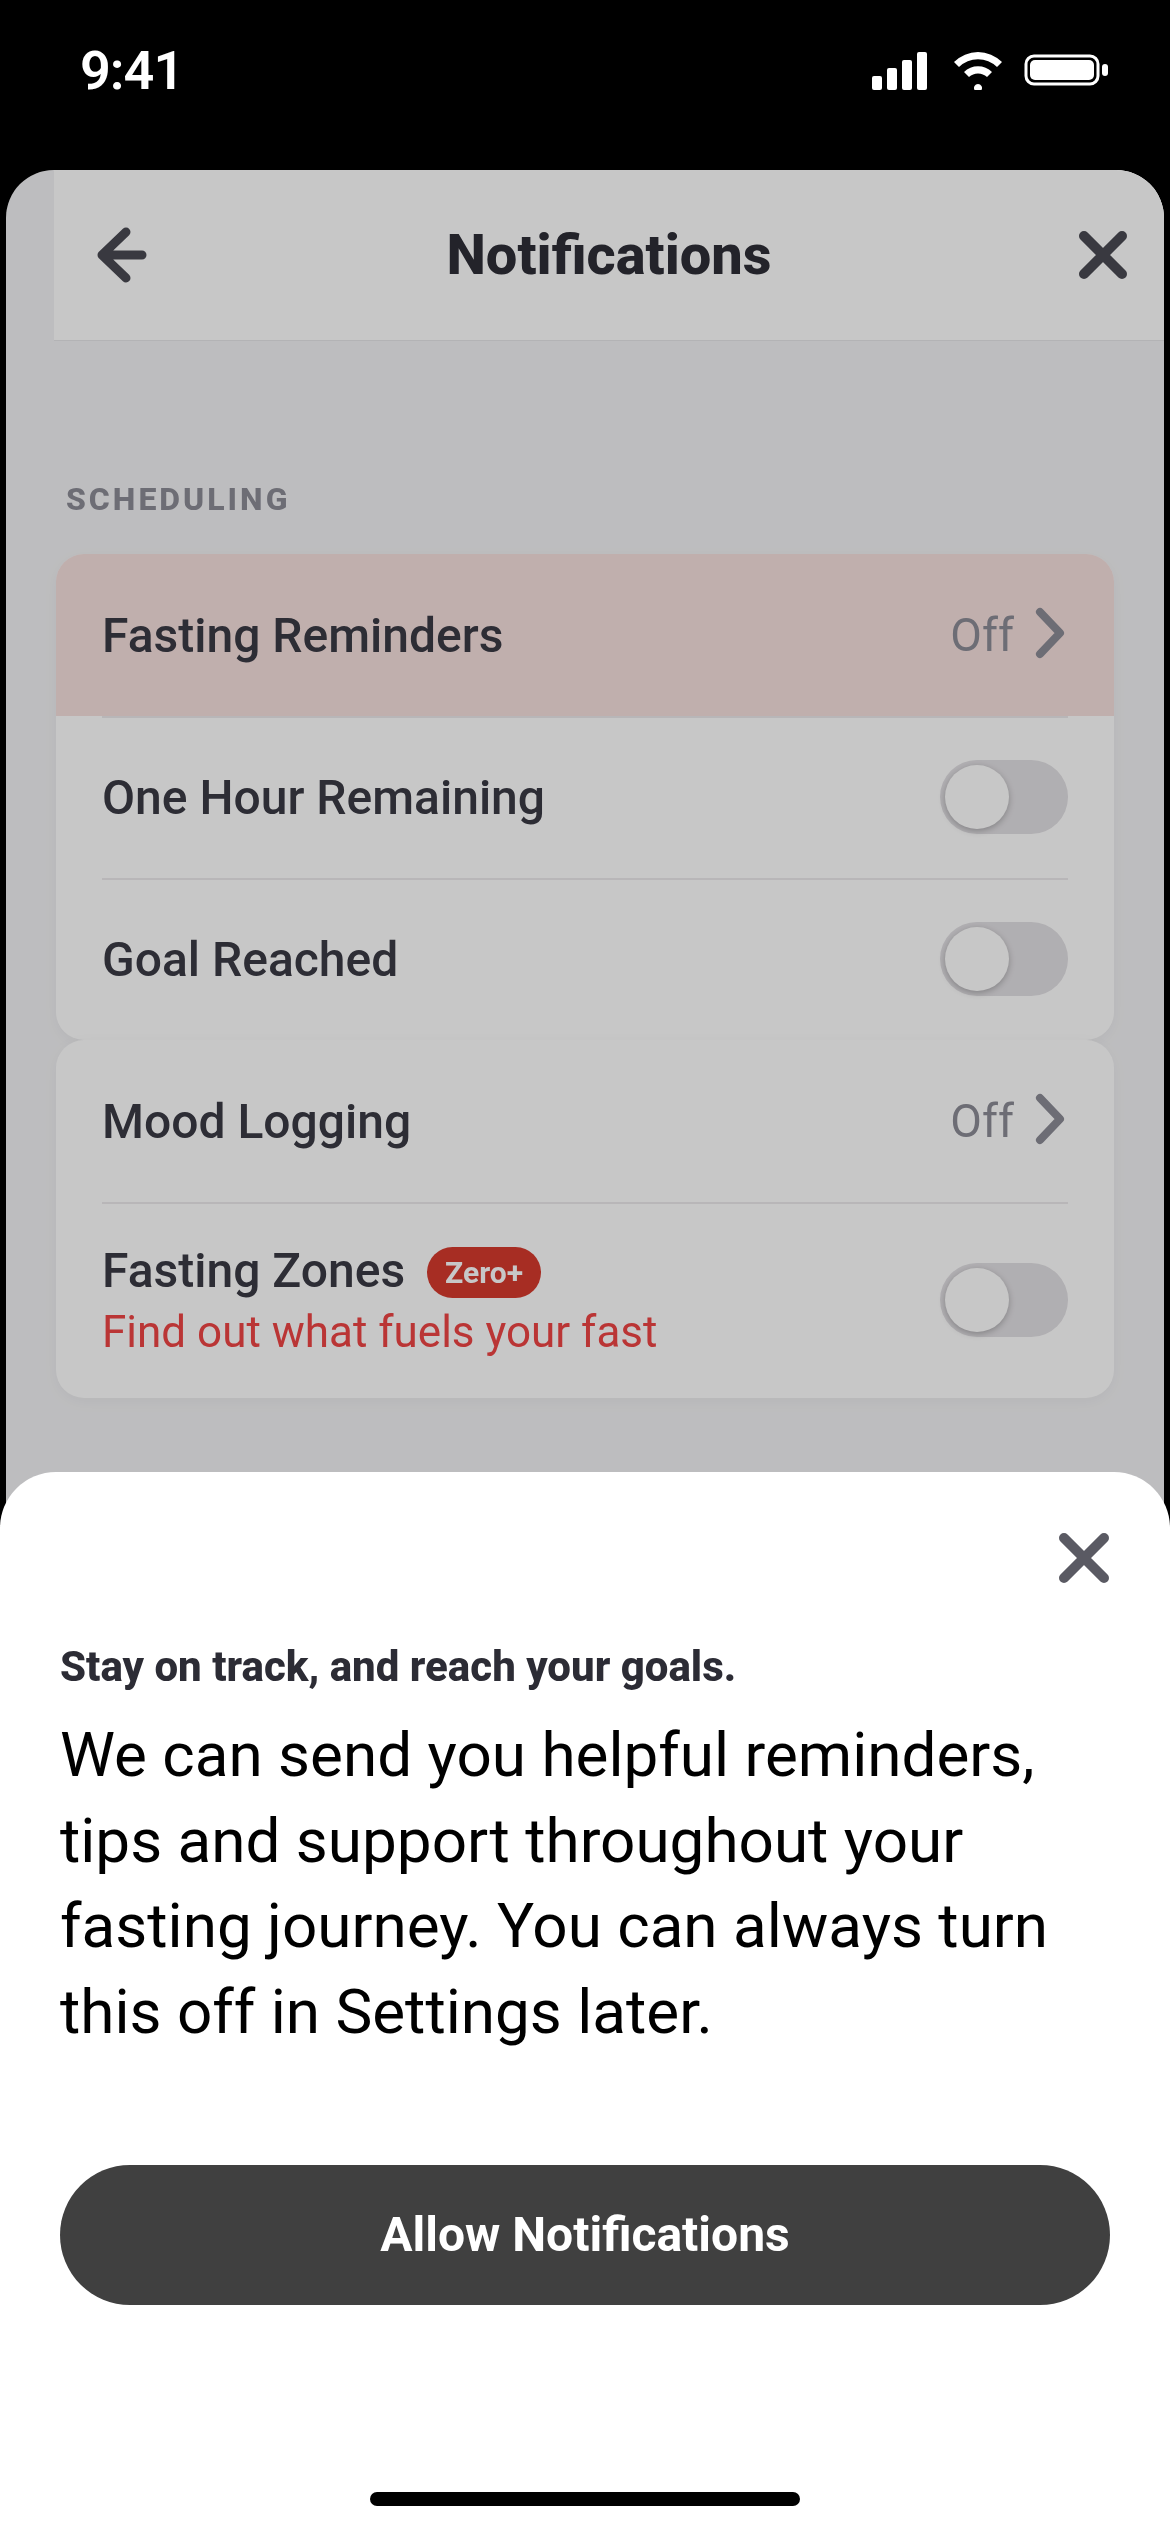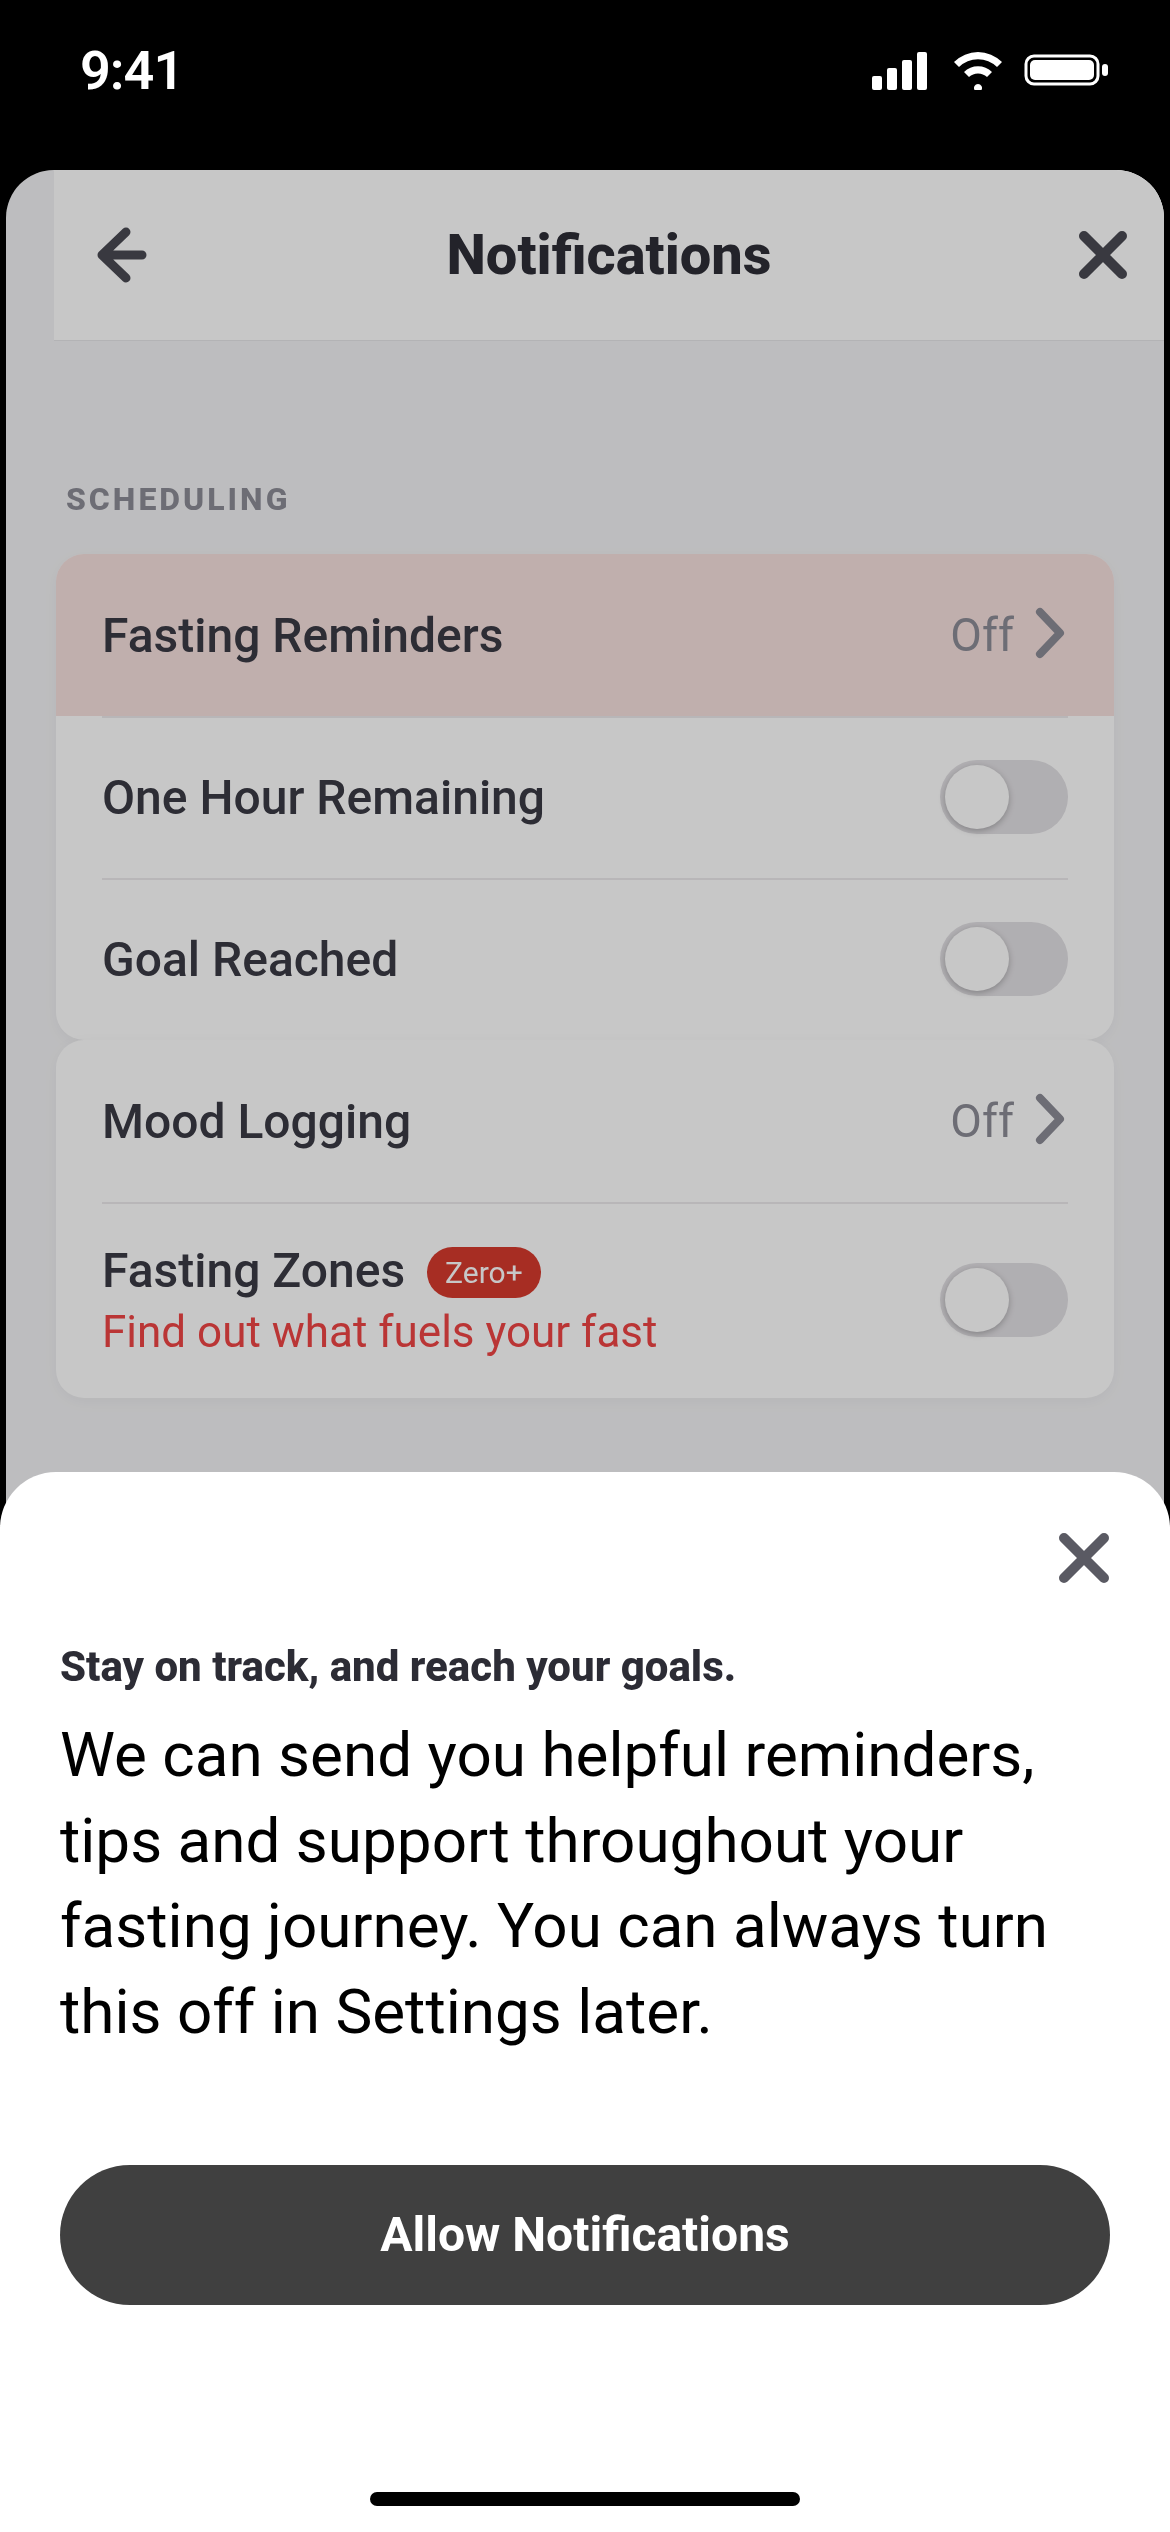--- a/index.html
+++ b/index.html
@@ -32,21 +32,21 @@
   .row-label { font-size: 48px; font-weight: 500; color: #3a3a44; }
   .row-sub { font-size: 44px; color: #ef4444; margin-top: 4px; }
   .row-right { display: flex; align-items: center; gap: 20px; }
   .row-value { font-size: 46px; color: #8c8c96; }
 
   
   .toggle { width: 128px; height: 74px; border-radius: 40px; background: #e2e0e4; position: relative; }
   .toggle .knob { position: absolute; top: 5px; left: 5px; width: 64px; height: 64px; border-radius: 50%; background: #fff; box-shadow: 0 2px 6px rgba(0,0,0,0.25); }
 
   
-  .badge { display: inline-flex; align-items: center; background: #d63a2e; color: #fff; font-size: 30px; font-weight: 400; border-radius: 26px; padding: 8px 18px; margin-left: 18px; position: relative; top: -4px; }
+  .badge { display: inline-flex; align-items: center; background: #d63a2e; color: #fff; font-size: 30px; font-weight: 700; border-radius: 26px; padding: 8px 18px; margin-left: 18px; position: relative; top: -4px; }
 
   
   .sheet { position: absolute; left: 0; right: 0; bottom: 0; background: #fff; border-top-left-radius: 56px; border-top-right-radius: 56px; padding: 60px 60px 100px 60px; z-index: 20; height: 1060px; }
   .sheet-close { position: absolute; top: 56px; right: 56px; }
   .sheet-title { font-size: 42px; font-weight: 800; color: #2c2c35; line-height: 1.2; margin-top: 110px; }
   .sheet-body { font-size: 62px; color: #000000; line-height: 1.38; margin-top: 20px; }
   .sheet-btn { display: flex; align-items: center; justify-content: center; width: 100%; height: 140px; border-radius: 72px; background: #404040; color: #fff; font-size: 48px; font-weight: 700; margin-top: 110px; }
 
   
   .home-indicator { position: absolute; bottom: 26px; left: 50%; transform: translateX(-50%); width: 430px; height: 14px; border-radius: 10px; background: #000; z-index: 30; }

